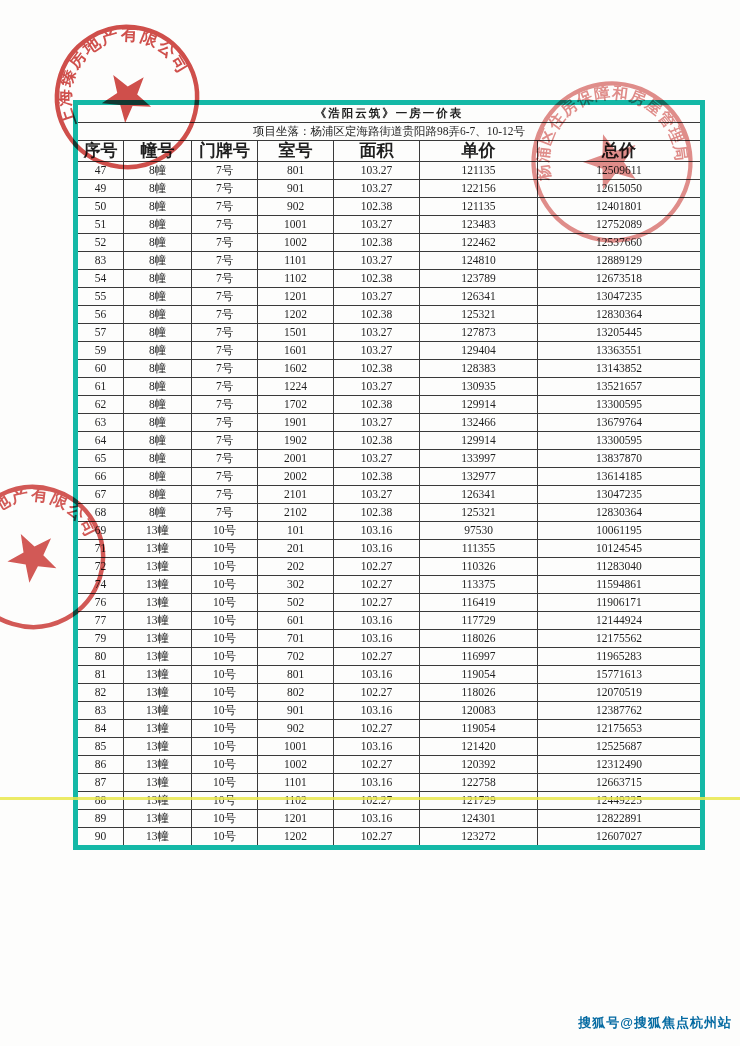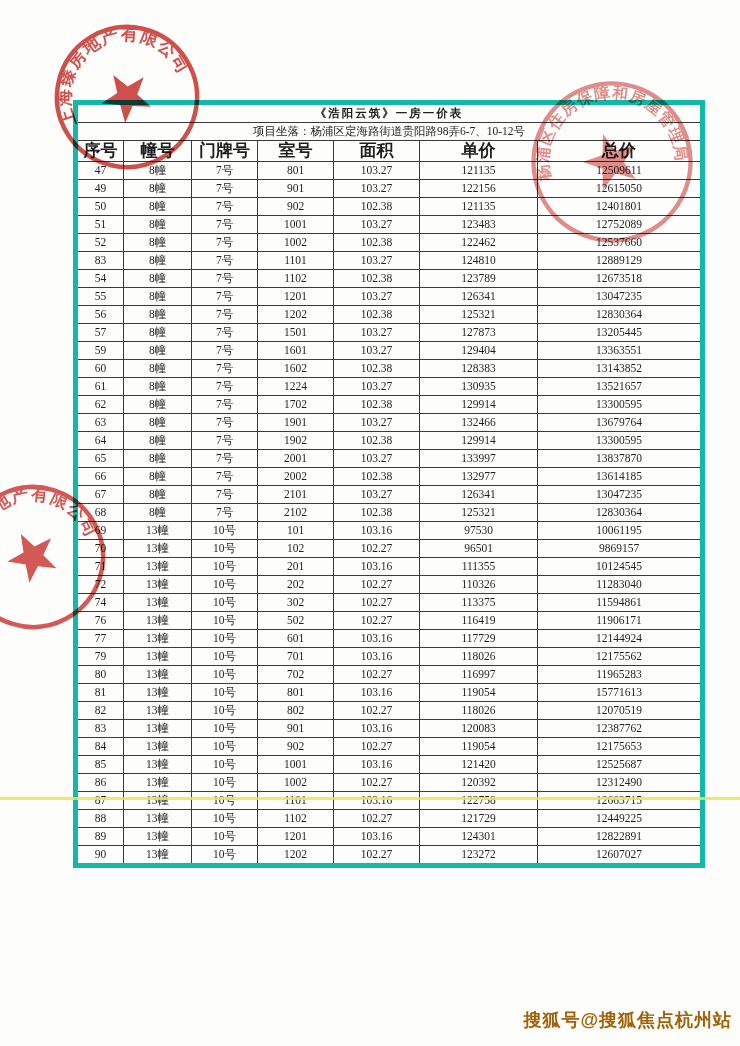--- a/index.html
+++ b/index.html
@@ -52,21 +52,21 @@
   .stamp-mid-left{left:-42px;top:482px;width:150px;height:150px;transform:rotate(-28deg);opacity:.8;}
   
   .yellow-line{
     position:absolute;left:0;top:797px;width:740px;height:3px;
     background:#e9e74b;opacity:.85;
   }
   
   .watermark{
     position:absolute;right:8px;bottom:14px;
     font-family:"Liberation Sans","DejaVu Sans",sans-serif;
-    font-size:18px;font-weight:bold;color:#a16207;
+    font-size:13px;font-weight:bold;color:#0369a1;
     letter-spacing:1px;
   }
 </style>
 </head>
 <body>
 
 <div class="page">
 
   <table class="price-table">
     <colgroup>
@@ -279,29 +279,20 @@
         <tr>
           <td>69</td>
           <td>13幢</td>
           <td>10号</td>
           <td>101</td>
           <td>103.16</td>
           <td>97530</td>
           <td>10061195</td>
         </tr>
         <tr>
-          <td>70</td>
-          <td>13幢</td>
-          <td>10号</td>
-          <td>102</td>
-          <td>102.27</td>
-          <td>96501</td>
-          <td>9869157</td>
-        </tr>
-        <tr>
           <td>71</td>
           <td>13幢</td>
           <td>10号</td>
           <td>201</td>
           <td>103.16</td>
           <td>111355</td>
           <td>10124545</td>
         </tr>
         <tr>
           <td>72</td>

